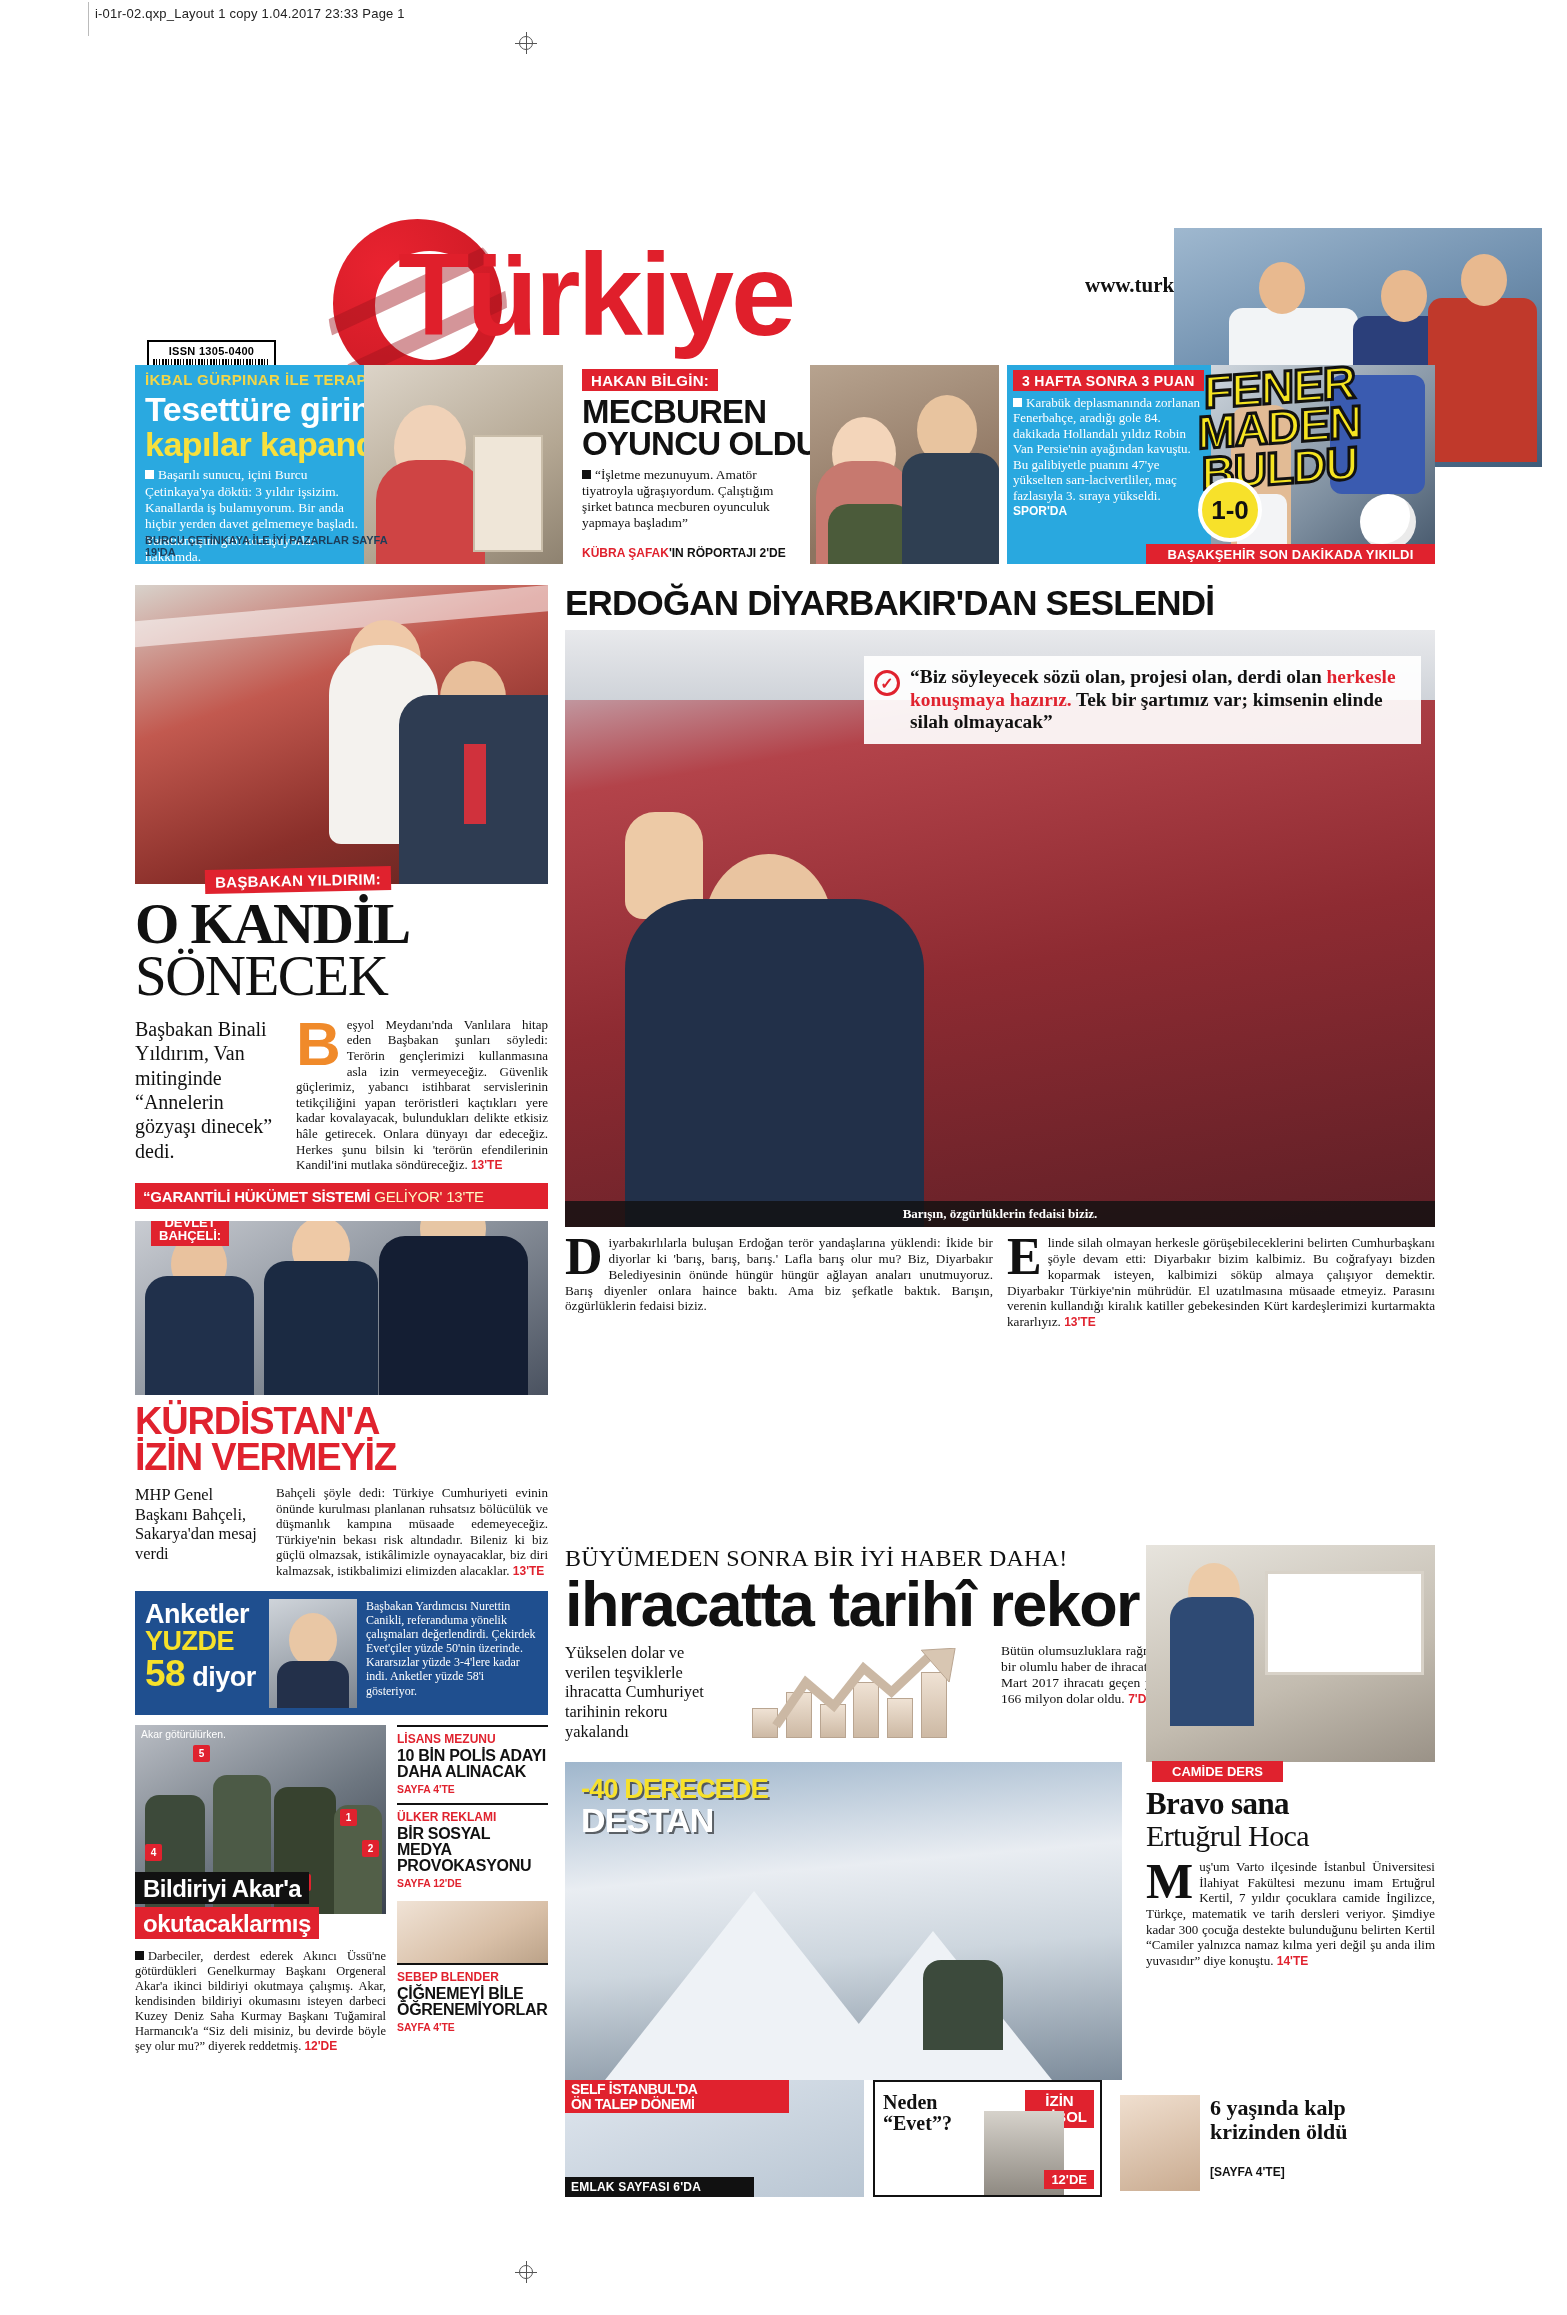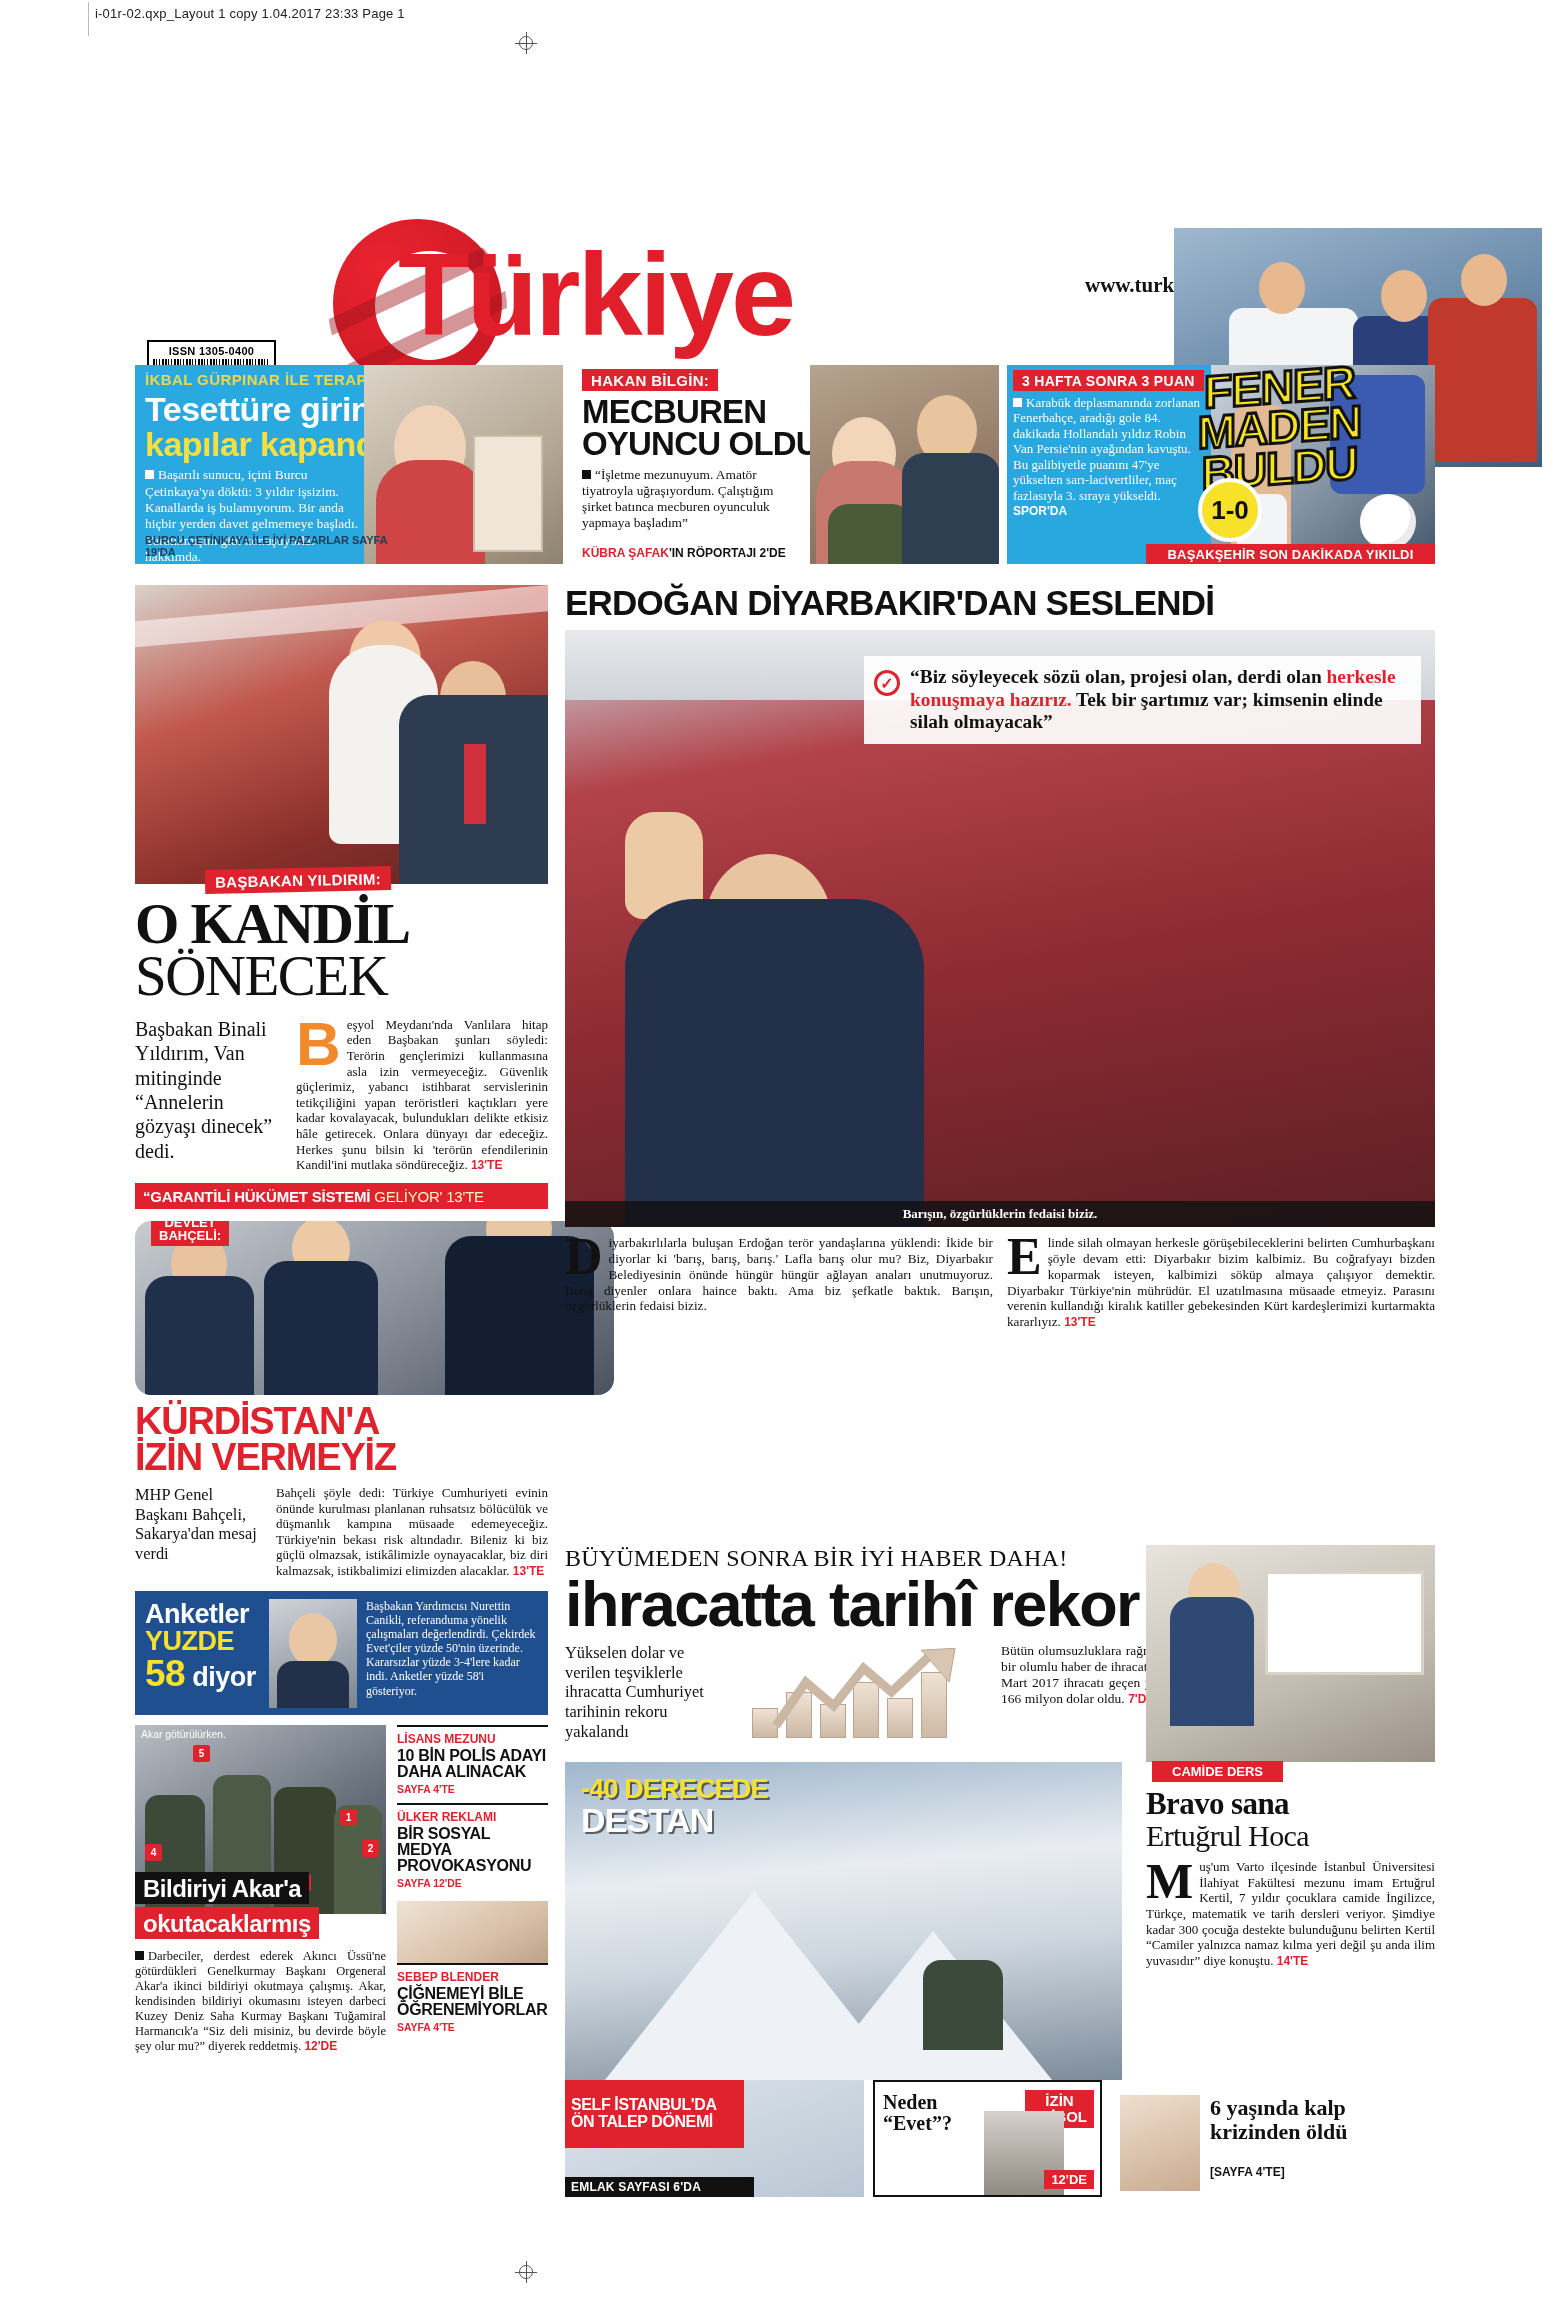--- a/index.html
+++ b/index.html
@@ -244,23 +244,22 @@
   .ref { font-family:"Liberation Sans", sans-serif; font-weight:700; color:#e0222e; font-size:12px; }
 
   .garanti-bar {
     clear:both; margin-top:10px; background:#e0222e; color:#fff;
     font-family:"Liberation Sans", sans-serif; font-weight:700; font-size:15px;
     padding:5px 8px 4px; letter-spacing:-0.2px;
   }
   .garanti-bar .w { color:#fef9c3; font-weight:400; }
 
   .bahceli-photo {
-    margin-top:12px; width:479px; height:174px; position:relative; overflow:hidden;
+    margin-top:12px; width:413px; height:174px; position:relative; overflow:hidden;
     background:linear-gradient(150deg,#c9ccd2 0%,#8b929c 50%,#4a5260 100%);
-    border-radius:16px;
   }
   .bahceli-photo .p1 { position:absolute; left:10px; bottom:0; width:109px; height:119px; background:#20304b; border-radius:22px 22px 0 0;}
   .bahceli-photo .h1 { position:absolute; left:36px; bottom:100px; width:56px; height:62px; background:#e9c29e; border-radius:50%;}
   .bahceli-photo .p2 { position:absolute; left:129px; bottom:0; width:114px; height:134px; background:#1b2a42; border-radius:22px 22px 0 0;}
   .bahceli-photo .h2x{ position:absolute; left:157px; bottom:114px; width:58px; height:64px; background:#eec9a6; border-radius:50%;}
   .bahceli-photo .p3 { position:absolute; right:20px; bottom:0; width:149px; height:159px; background:#141e33; border-radius:26px 26px 0 0;}
   .bahceli-photo .h3 { position:absolute; right:62px; bottom:131px; width:66px; height:70px; background:#e7c6a4; border-radius:50%;}
   .devlet-tag {
     position:absolute; left:16px; top:-8px; background:#e0222e; color:#fff;
     font-family:"Liberation Sans", sans-serif; font-weight:700; font-size:13px;
@@ -486,23 +485,23 @@
   .dropcap-m {
     float:left; font-family:"Liberation Serif", serif; font-weight:700;
     font-size:50px; line-height:.8; color:#111; margin:2px 6px 0 0;
   }
 
   
   .bstrip { position:absolute; left:565px; top:2080px; width:870px; height:117px; }
   .bs-card { position:absolute; top:0; height:117px; overflow:hidden; }
   .bs1 { left:0; width:299px; background:linear-gradient(160deg,#dfe6ee,#b9c6d3); }
   .bs1-tag {
-    position:absolute; left:0; top:0; width:179px; background:#e0222e; color:#fff;
-    font-family:"Liberation Sans", sans-serif; font-weight:700; font-size:16px;
-    line-height:1.05; padding:17px 6px; letter-spacing:-0.4px;
+    position:absolute; left:0; top:0; width:224px; background:#e0222e; color:#fff;
+    font-family:"Liberation Sans", sans-serif; font-weight:700; font-size:14px;
+    line-height:1.05; padding:2px 6px; letter-spacing:-0.4px;
   }
   .bs1-foot {
     position:absolute; left:0; bottom:0; width:189px; background:#111; color:#fff;
     font-family:"Liberation Sans", sans-serif; font-weight:700; font-size:12px;
     padding:3px 6px; letter-spacing:0.2px;
   }
   .bs2 { left:308px; width:229px; background:#fff; border:2px solid #111; }
   .bs2 .q {
     font-family:"Liberation Serif", serif; font-weight:700; font-size:20px;
     line-height:1.05; color:#111; padding:10px 8px 0; width:114px;

